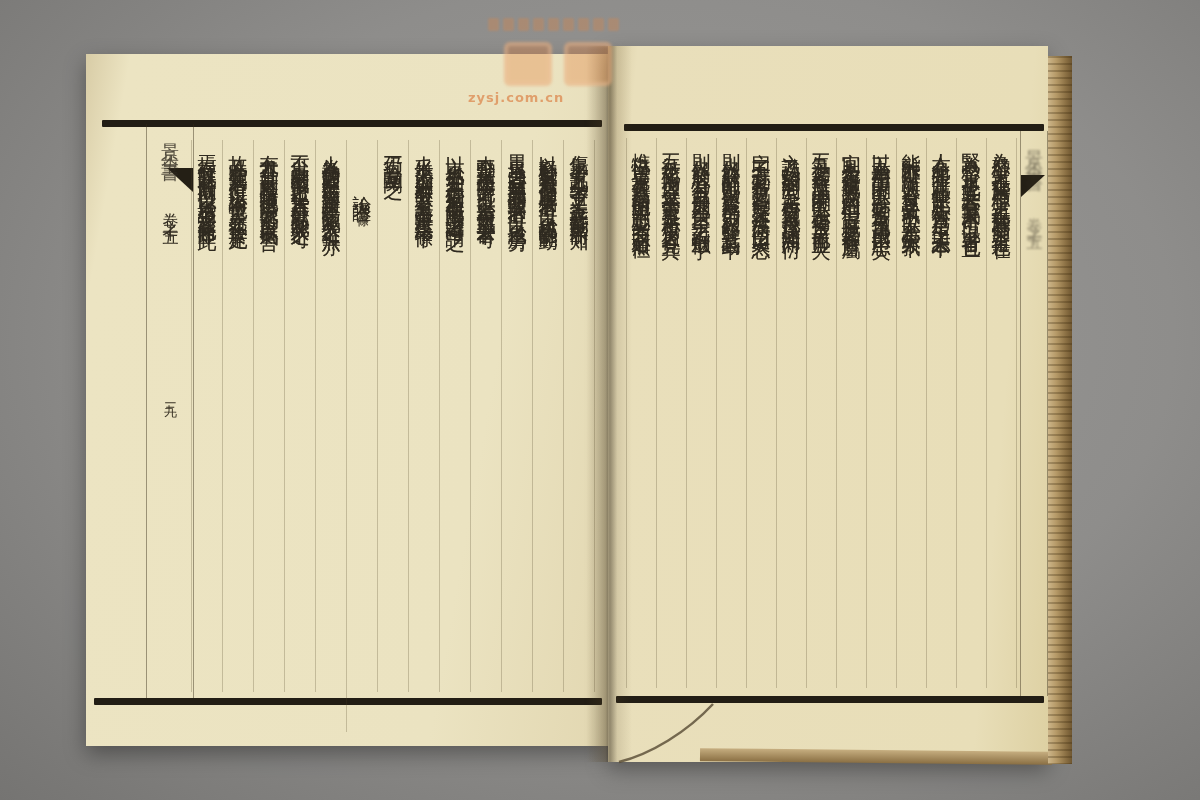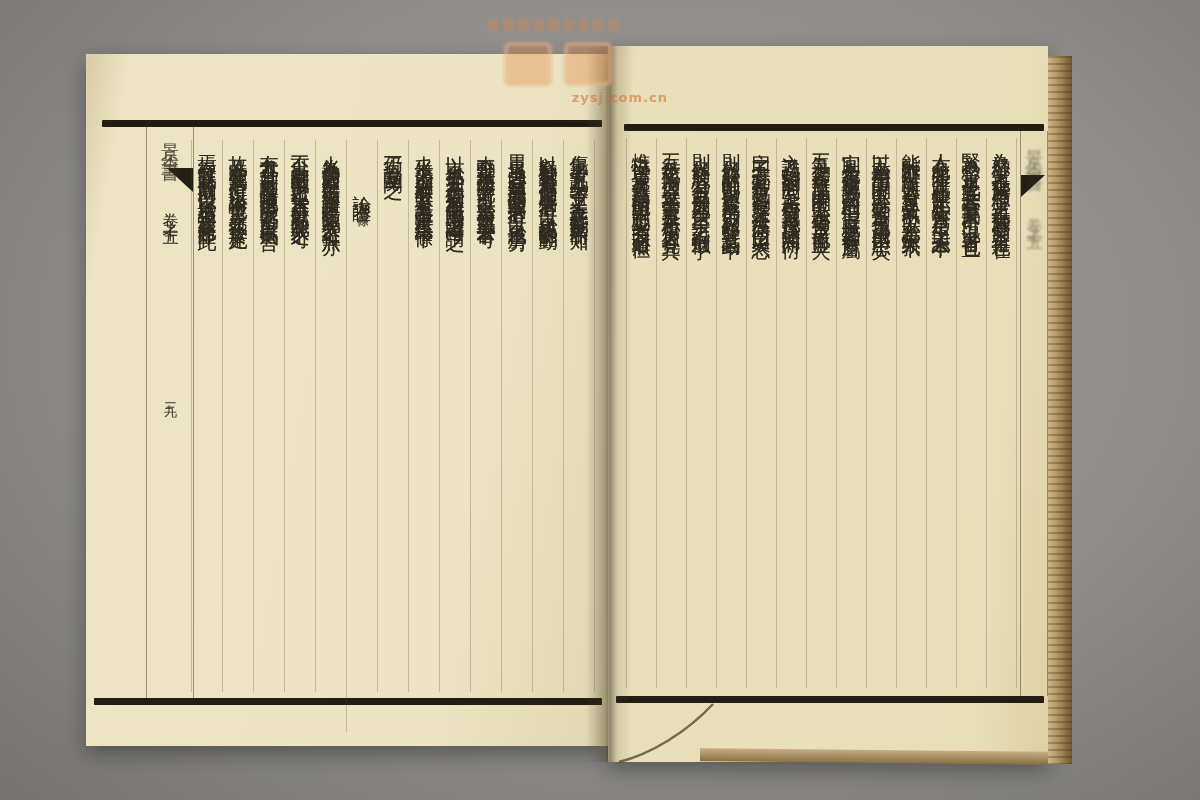--- a/index.html
+++ b/index.html
@@ -50,21 +50,21 @@
   .banxin-right-strip .banxin-title{opacity:.5;filter:blur(1px);transform:scaleY(1.08);}
   .banxin-right-strip .banxin-volume{opacity:.45;filter:blur(.8px);}
   
   .watermark{position:absolute;left:468px;top:8px;width:200px;height:100px;z-index:6;pointer-events:none;opacity:.8;}
   .wm-row{position:absolute;left:20px;top:10px;display:flex;gap:4px;filter:blur(1px);}
   .wm-row span{width:11px;height:13px;background:rgba(226,132,66,.40);display:block;border-radius:2px;}
   .wm-seal{position:absolute;top:34px;width:48px;height:44px;border-radius:6px;
     background:rgba(228,126,58,.42);filter:blur(1.6px);
     box-shadow:inset 0 0 0 4px rgba(236,190,150,.55);}
   .wm-seal-1{left:36px;} .wm-seal-2{left:96px;}
-  .wm-site{position:absolute;left:0;top:82px;width:100%;text-align:right;
+  .wm-site{position:absolute;left:0;top:82px;width:100%;text-align:left;
     color:rgba(216,108,44,.72);font:700 13px "DejaVu Sans","Liberation Sans",sans-serif;
     letter-spacing:1px;filter:blur(.4px);}
   .curl{position:absolute;left:615px;top:700px;z-index:3;}
 </style>
 </head>
 <body>
 
 <div class="stage">
 
   <div class="page page-left">

